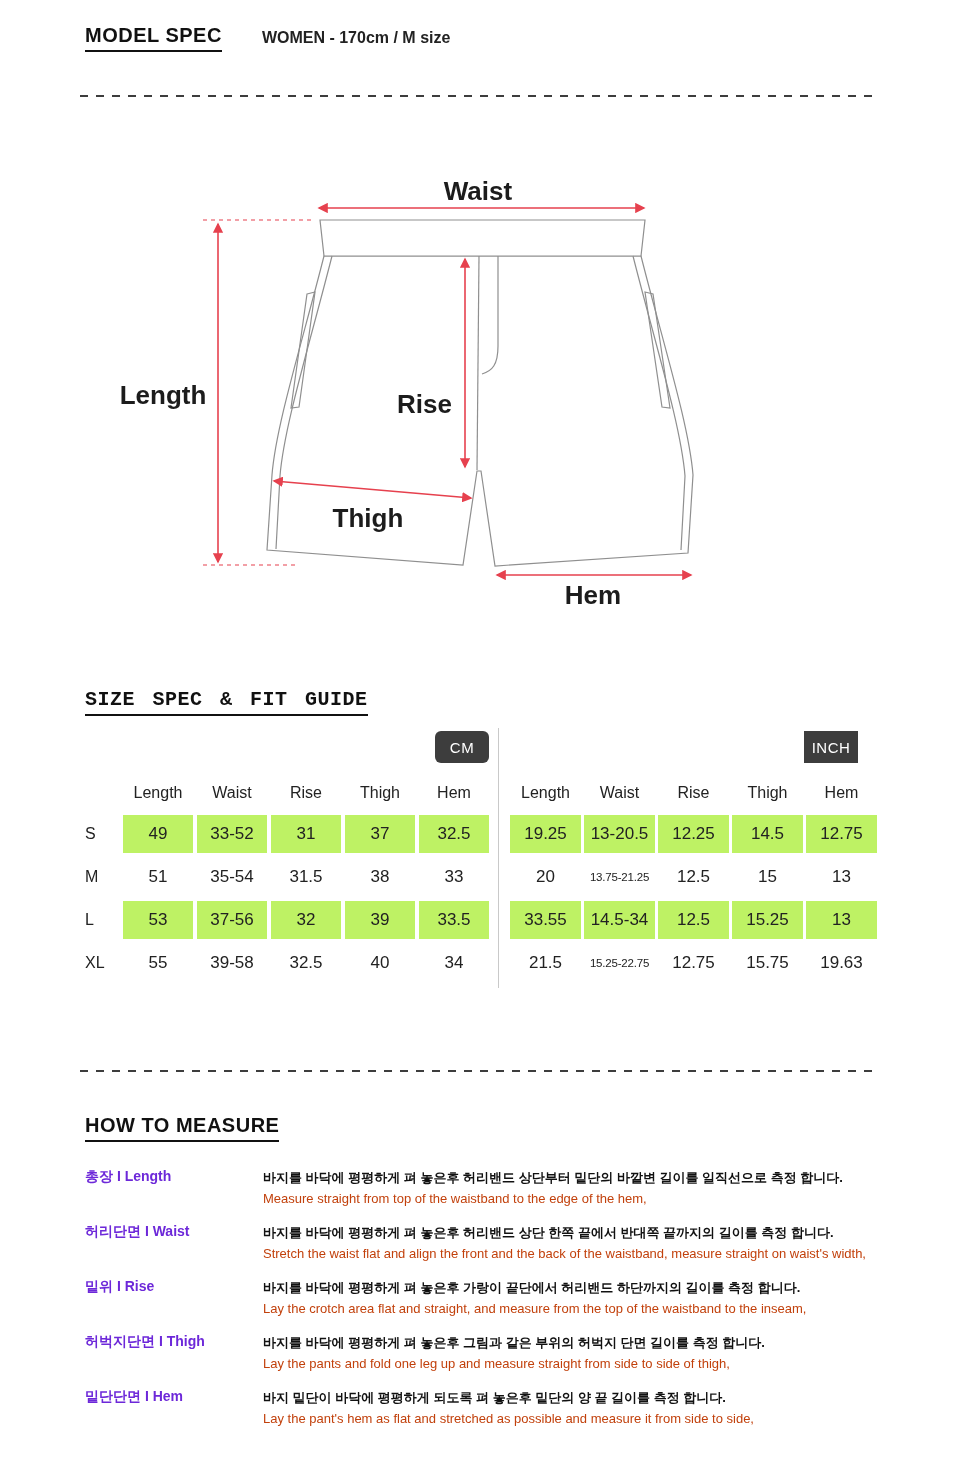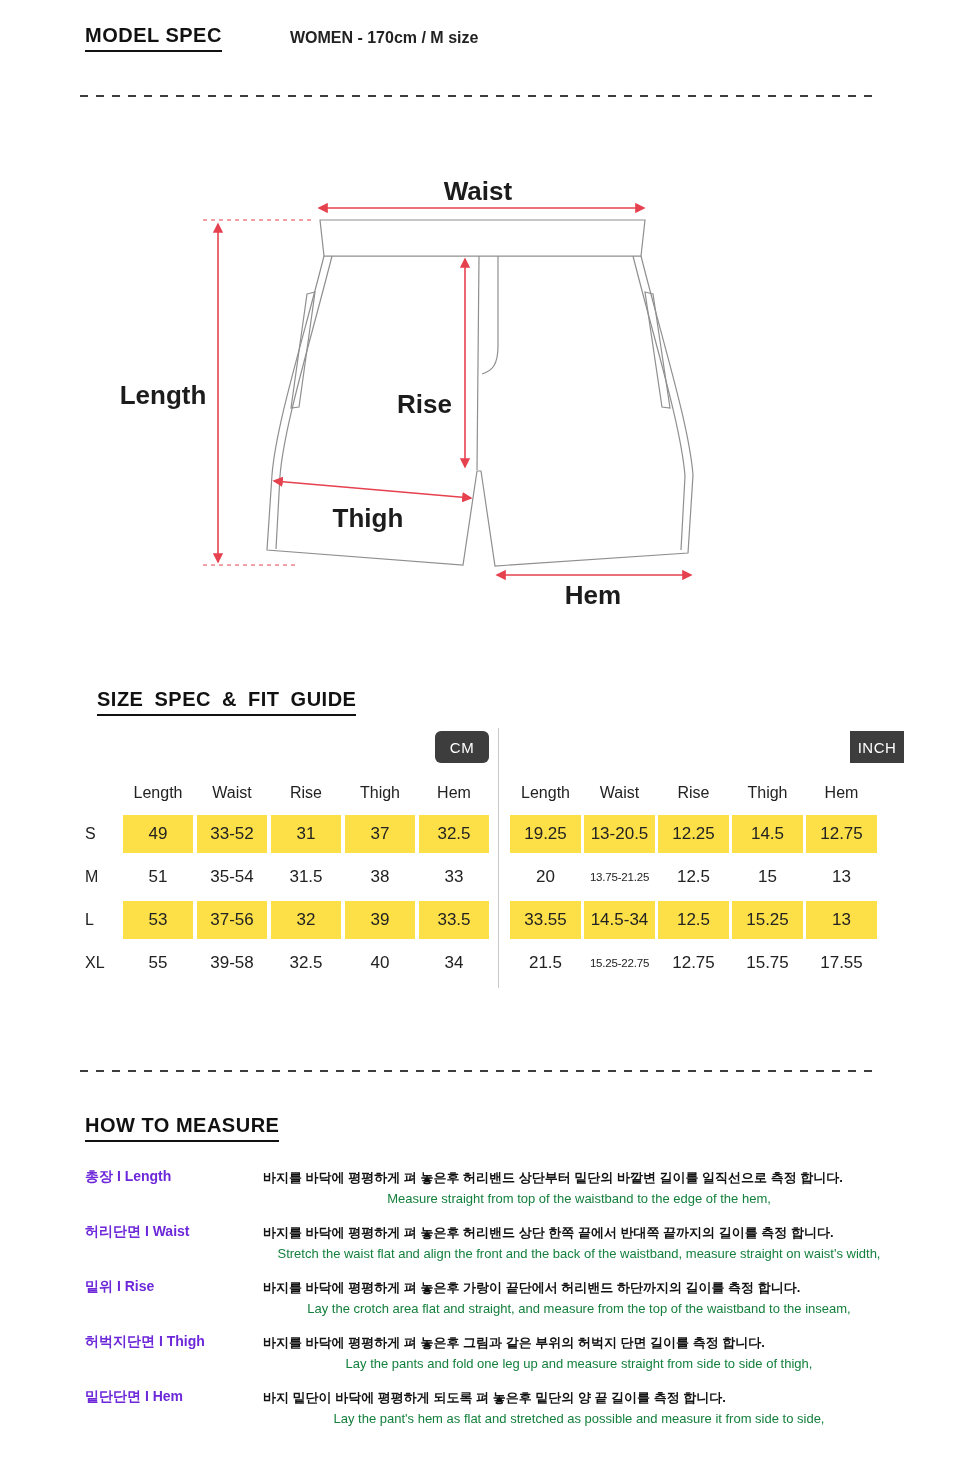--- a/index.html
+++ b/index.html
@@ -5,21 +5,21 @@
   * { margin:0; padding:0; box-sizing:border-box; }
   html,body { background:#ffffff; }
   body { font-family:"Liberation Sans", sans-serif; color:#1a1a1a; }
   .page { position:relative; width:960px; height:1466px; background:#fff; overflow:hidden; }
 
   
   .sec-header { position:absolute; display:flex; align-items:center; }
   .sec-title { font-size:20px; font-weight:700; letter-spacing:.5px; color:#111;
                border-bottom:2px solid #111; padding-bottom:3px; }
   .sec-title.spread { word-spacing:5px; }
-  .sec-sub { font-size:16px; font-weight:700; color:#222; margin-left:68px; }
+  .sec-sub { font-size:16px; font-weight:700; color:#222; margin-left:40px; }
 
   
   .dash-divider { position:absolute; left:80px; width:797px; height:2px;
     background:repeating-linear-gradient(90deg,#3d3d3d 0 8px,transparent 8px 16px); }
 
   
   .diagram { position:absolute; left:100px; top:163px; }
   .diag-label { font-family:"Liberation Sans", sans-serif; font-size:26px; font-weight:700; fill:#1c1c1c; }
 
   
@@ -28,32 +28,32 @@
   .table-vdivider { position:absolute; left:498px; top:728px; width:1px; height:260px; background:#c9c9c9; }
 
   .spec-table { position:absolute; }
   .t-row { display:flex; align-items:center; height:38px; margin-bottom:5px; }
   .t-head { height:26px; margin-bottom:9px; }
   .t-sizecol { width:38px; font-size:16px; color:#222; }
   .t-cell { width:70px; margin-right:4px; height:38px; display:flex; align-items:center;
             justify-content:center; font-size:17px; color:#222; }
   .t-head .t-cell { font-size:16px; height:26px; background:none !important; }
   .inch .t-cell { width:71px; margin-right:3px; }
-  .row-shaded .t-cell { background:#fde047; }
+  .row-shaded .t-cell { background:#bef264; }
   .t-cell.small { font-size:11.5px; letter-spacing:-.2px; }
 
   .note { position:absolute; left:85px; top:1013px; font-size:13.5px; color:#111; }
 
   
   .measure-list { position:absolute; left:85px; top:1167px; width:810px; }
   .m-item { display:flex; margin-bottom:12px; }
   .m-term { width:178px; font-size:14px; font-weight:700; color:#6d28d9; padding-top:1px; }
   .m-desc { flex:1; }
   .m-kr { font-size:13px; font-weight:700; color:#111; line-height:21px; }
-  .m-en { font-size:13px; font-weight:400; color:#15803d; line-height:22px;text-align:center; }
+  .m-en { font-size:13px; font-weight:400; color:#c2410c; line-height:22px; }
 </style>
 </head>
 <body>
 
 <div class="page">
 
   <div class="sec-header" style="left:85px; top:24px;">
     <span class="sec-title">MODEL SPEC</span>
     <span class="sec-sub">WOMEN - 170cm / M size</span>
   </div>
@@ -102,26 +102,26 @@
       </g>
     </g>
 
     <text class="diag-label" x="378" y="37" text-anchor="middle">Waist</text>
     <text class="diag-label" x="63" y="241" text-anchor="middle">Length</text>
     <text class="diag-label" x="352" y="250" text-anchor="end">Rise</text>
     <text class="diag-label" x="268" y="364" text-anchor="middle">Thigh</text>
     <text class="diag-label" x="493" y="441" text-anchor="middle">Hem</text>
   </svg>
 
-  <div class="sec-header" style="left:97px; top:688px;">
+  <div class="sec-header" style="left:85px; top:688px;font-family:Liberation Mono, monospace;">
     <span class="sec-title spread">SIZE SPEC &amp; FIT GUIDE</span>
   </div>
 
   <div class="unit-badge" style="left:435px; top:731px;border-radius:6px;">CM</div>
-  <div class="unit-badge" style="left:850px; top:731px;">INCH</div>
+  <div class="unit-badge" style="left:804px; top:731px;">INCH</div>
   <div class="table-vdivider"></div>
 
   <div class="spec-table cm" style="left:85px; top:780px;">
     <div class="t-row t-head">
       <div class="t-sizecol"></div>
       <div class="t-cell">Length</div>
       <div class="t-cell">Waist</div>
       <div class="t-cell">Rise</div>
       <div class="t-cell">Thigh</div>
       <div class="t-cell">Hem</div>
@@ -187,21 +187,21 @@
       <div class="t-cell">14.5-34</div>
       <div class="t-cell">12.5</div>
       <div class="t-cell">15.25</div>
       <div class="t-cell">13</div>
     </div>
     <div class="t-row">
       <div class="t-cell">21.5</div>
       <div class="t-cell small">15.25-22.75</div>
       <div class="t-cell">12.75</div>
       <div class="t-cell">15.75</div>
-      <div class="t-cell">17.55</div>
+      <div class="t-cell">19.63</div>
     </div>
   </div>
 
 
   <div class="dash-divider" style="top:1070px;"></div>
 
   <div class="sec-header" style="left:85px; top:1114px;">
     <span class="sec-title">HOW TO MEASURE</span>
   </div>
 

